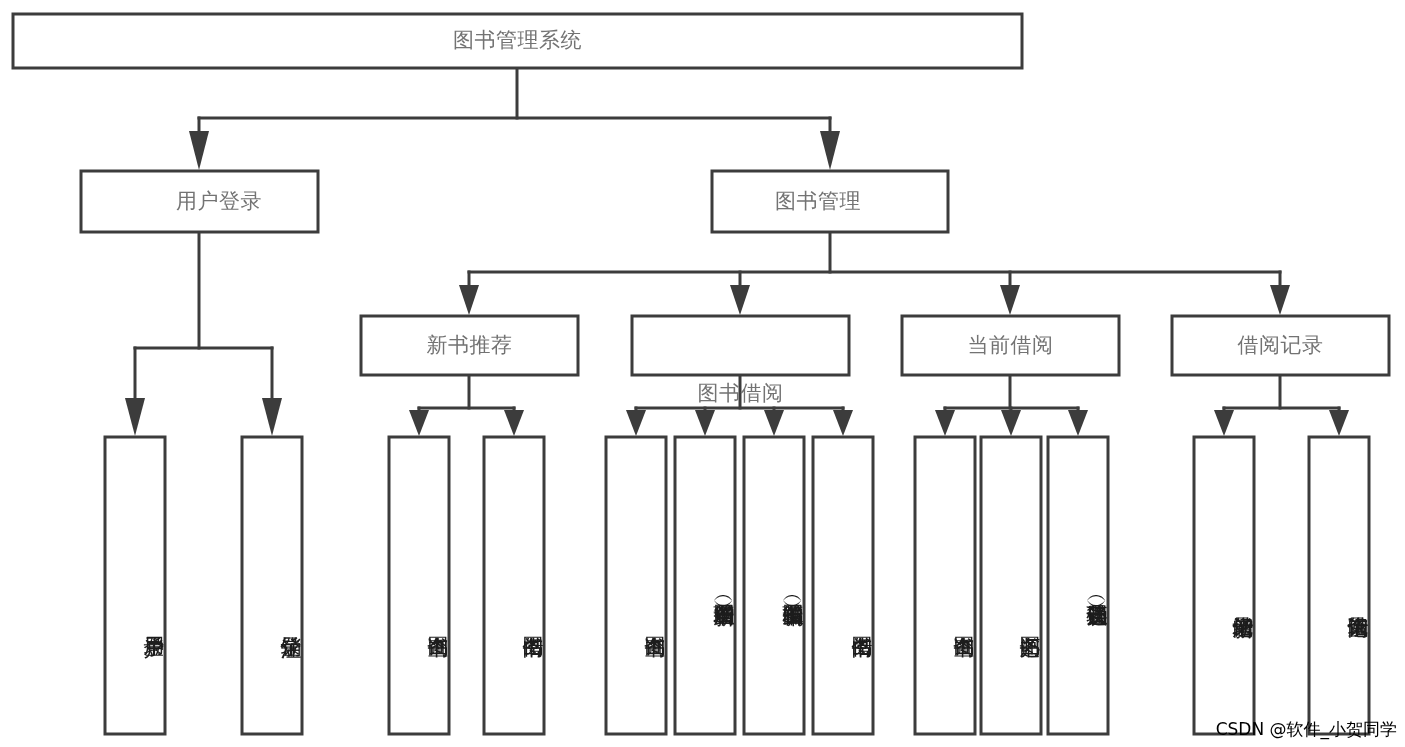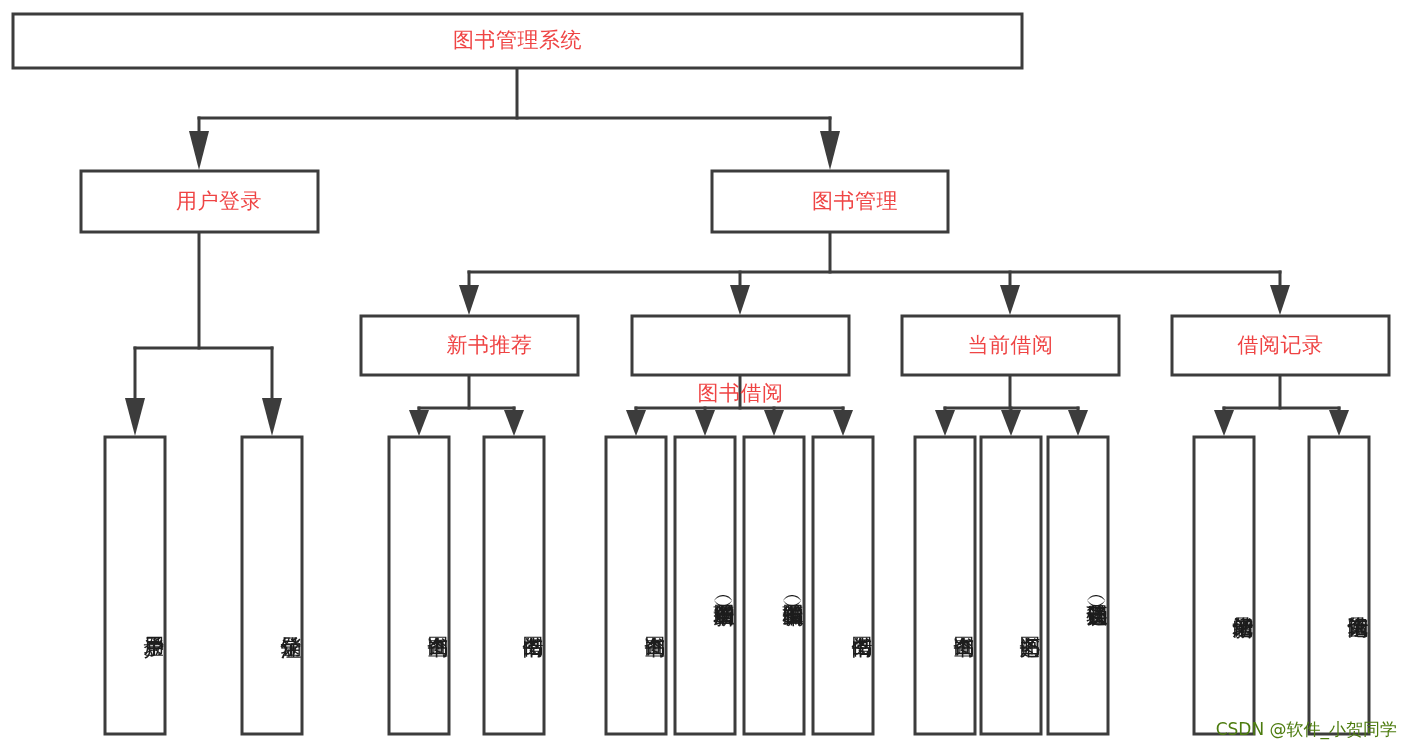--- a/index.html
+++ b/index.html
@@ -41,21 +41,21 @@
   }
   .arrow-head {
     fill: #3c3c3c;
     stroke: none;
   }
   .node-label-h {
     position: absolute;
     display: flex;
     align-items: center;
     justify-content: center;
-    color: #ef4444;
+    color: #737373;
     font-family: "DejaVu Sans", "Liberation Sans", sans-serif;
     font-size: 21px;
     line-height: 1.1;
     letter-spacing: 0.5px;
     white-space: nowrap;
     pointer-events: none;
   }
   .node-label-v {
     position: absolute;
     display: flex;
@@ -69,21 +69,21 @@
     writing-mode: vertical-rl;
     text-orientation: upright;
     pointer-events: none;
   }
   .watermark {
     position: absolute;
     right: 8px;
     bottom: 6px;
     font-family: "DejaVu Sans", "Liberation Sans", sans-serif;
     font-size: 17px;
-    color: #4d7c0f;
+    color: #000000;
     white-space: nowrap;
     pointer-events: none;
   }
 </style>
 </head>
 <body>
 
 <div id="diagram-root">
 
   <svg class="diagram-canvas" viewBox="0 0 1405 747">
@@ -189,23 +189,23 @@
     <rect class="node-box" x="981" y="437" width="60" height="297"></rect>
     <rect class="node-box" x="1048" y="437" width="60" height="297"></rect>
 
     <rect class="node-box" x="1194" y="437" width="60" height="297"></rect>
     <rect class="node-box" x="1309" y="437" width="60" height="297"></rect>
   </svg>
 
   <div class="node-label-h" style="left:13px; top:14px; width:1009px; height:54px;">图书管理系统</div>
 
   <div class="node-label-h" style="left:81px; top:171px; width:276px; height:61px;">用户登录</div>
-  <div class="node-label-h" style="left:712px; top:171px; width:212px; height:61px;margin-left:37px;">图书管理</div>
-
-  <div class="node-label-h" style="left:361px; top:316px; width:217px; height:59px;padding-left:20px;">新书推荐</div>
+  <div class="node-label-h" style="left:712px; top:171px; width:212px; height:61px;">图书管理</div>
+
+  <div class="node-label-h" style="left:361px; top:316px; width:217px; height:59px;">新书推荐</div>
   <div class="node-label-h" style="left:632px; top:316px; width:217px; height:59px;margin-top:48px;">图书借阅</div>
   <div class="node-label-h" style="left:902px; top:316px; width:217px; height:59px;">当前借阅</div>
   <div class="node-label-h" style="left:1172px; top:316px; width:217px; height:59px;">借阅记录</div>
 
   <div class="node-label-v" style="left:105px; top:505px; width:60px; height:230px;">用户登录</div>
   <div class="node-label-v" style="left:242px; top:505px; width:60px; height:230px;">注销登录</div>
 
   <div class="node-label-v" style="left:389px; top:505px; width:60px; height:230px;">查询图书</div>
   <div class="node-label-v" style="left:484px; top:505px; width:60px; height:230px;">借阅图书</div>
 

